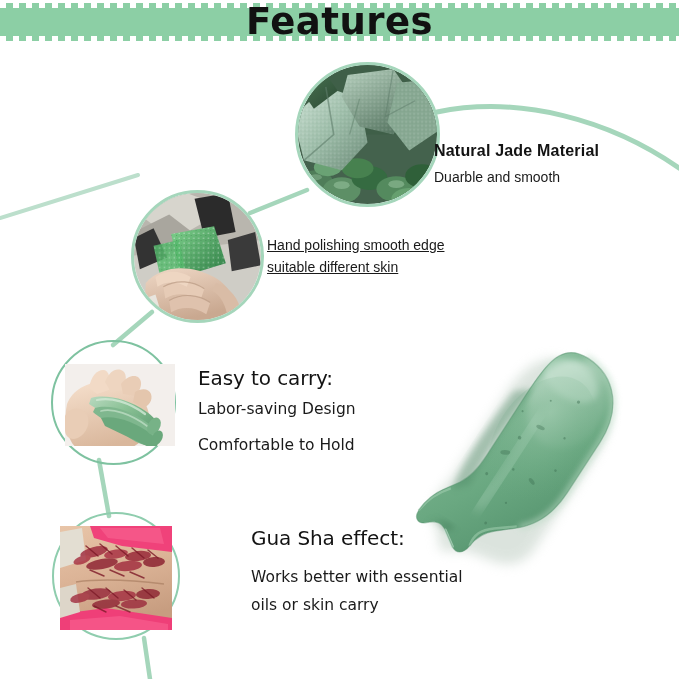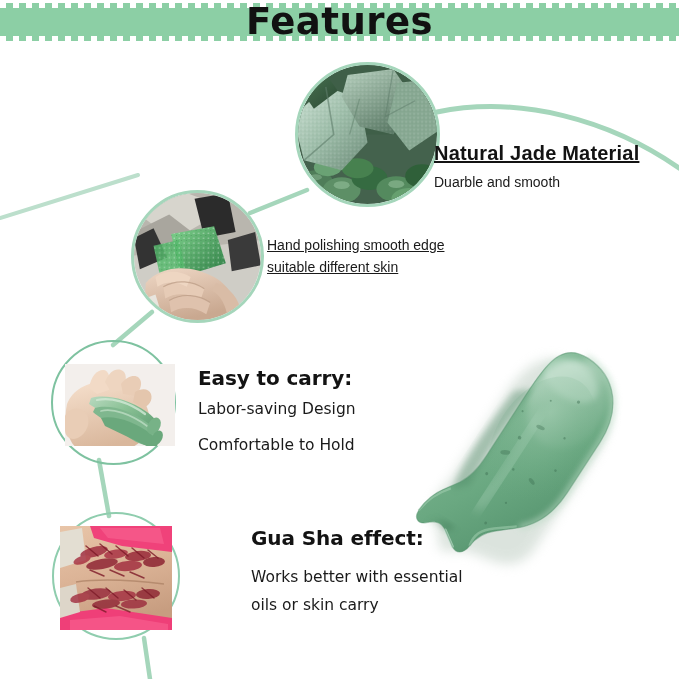--- a/index.html
+++ b/index.html
@@ -154,31 +154,31 @@
   }
   .face-a .feature-line {
     font-family: "Liberation Sans", sans-serif;
     font-size: 14px;
     font-weight: 400;
   }
   
   .face-b .feature-title {
     font-family: "DejaVu Sans", sans-serif;
     font-size: 20px;
-    font-weight: 700;
+    font-weight: 400;
     letter-spacing: -0.1px;
   }
   .face-b .feature-line {
     font-family: "DejaVu Sans", sans-serif;
     font-size: 15.5px;
     font-weight: 400;
   }
 
   #block-jade { left: 434px; top: 142px; }
-  #block-jade .feature-title { font-size: 20px; text-decoration: underline; }
+  #block-jade .feature-title { font-size: 16px; }
   #block-jade .feature-line { margin-top: 9px; }
 
   #block-polish { left: 267px; top: 231px; }
   #block-polish .feature-title { font-size: 19.5px; }
   #block-polish .feature-line { margin-top: 6px; text-decoration: underline; }
 
   #block-carry { left: 198px; top: 366px; }
   #block-carry .feature-line { margin-top: 10px; }
   #block-carry .feature-line.first { margin-top: 18px; }
 

